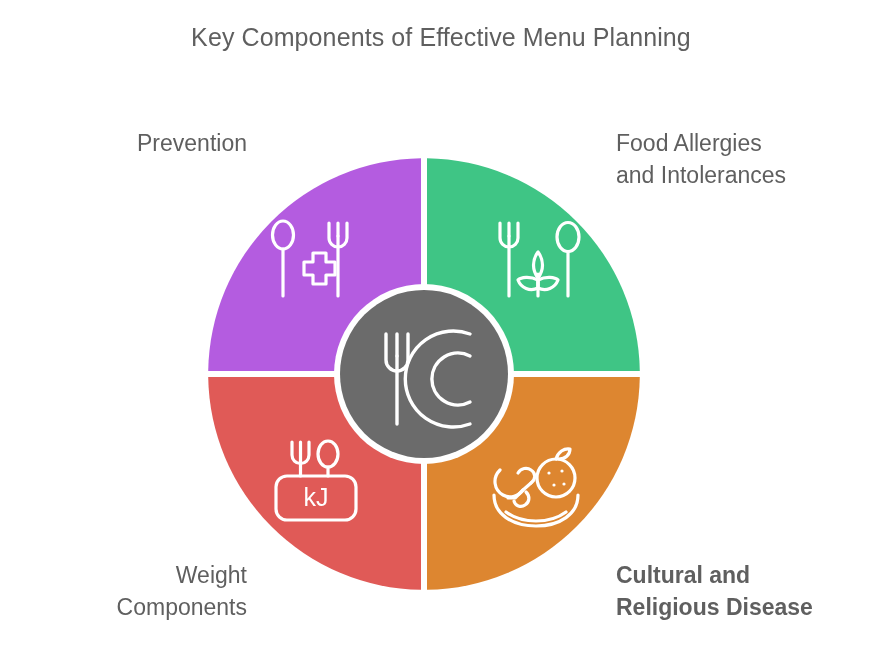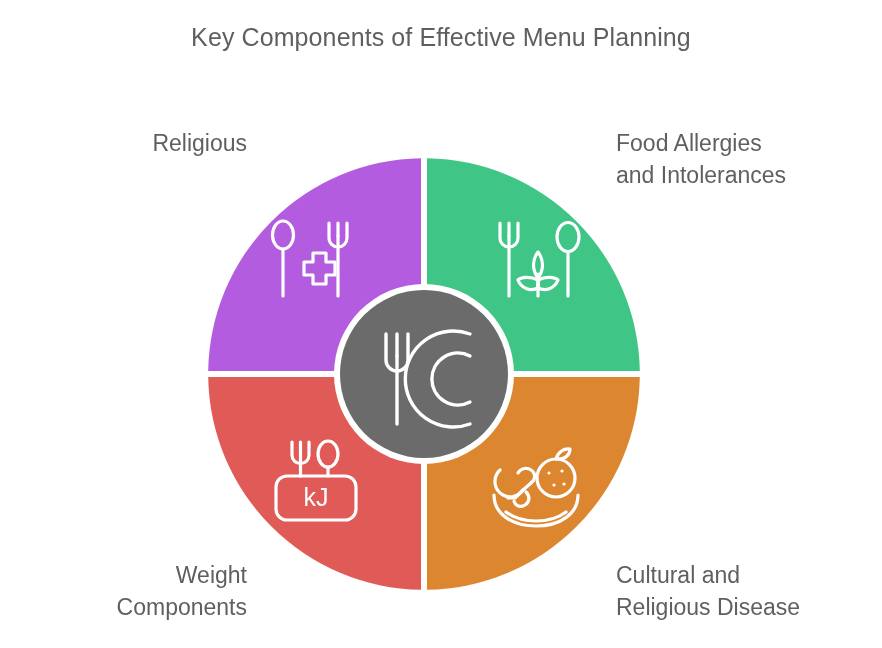--- a/index.html
+++ b/index.html
@@ -69,20 +69,21 @@
   }
   #label-bottom-left {
     right: 635px;
     top: 560px;
     text-align: right;
   }
   #label-bottom-right {
     left: 616px;
     top: 560px;
     text-align: left;
+    font-weight: bold;
   }
   .quad-label .line { display: block; }
 </style>
 </head>
 <body>
 
 <div id="chart-title">Key Components of Effective Menu Planning</div>
 
 <div id="diagram">
 
@@ -174,21 +175,21 @@
       <circle cx="80" cy="44" r="1.6" fill="#ffffff" stroke="none"></circle>
 
       <path d="M 10 55 C 10 74 28 86 52 86 C 76 86 94 74 94 55"></path>
       <path d="M 22 72 C 30 78 40 81 52 81 C 64 81 74 78 82 72"></path>
     </g>
   </svg>
 
 </div>
 
 <div class="quad-label" id="label-top-left">
-  <span class="line">Religious</span>
+  <span class="line">Prevention</span>
 </div>
 
 <div class="quad-label" id="label-top-right">
   <span class="line">Food Allergies</span>
   <span class="line">and Intolerances</span>
 </div>
 
 <div class="quad-label" id="label-bottom-left">
   <span class="line">Weight</span>
   <span class="line">Components</span>

